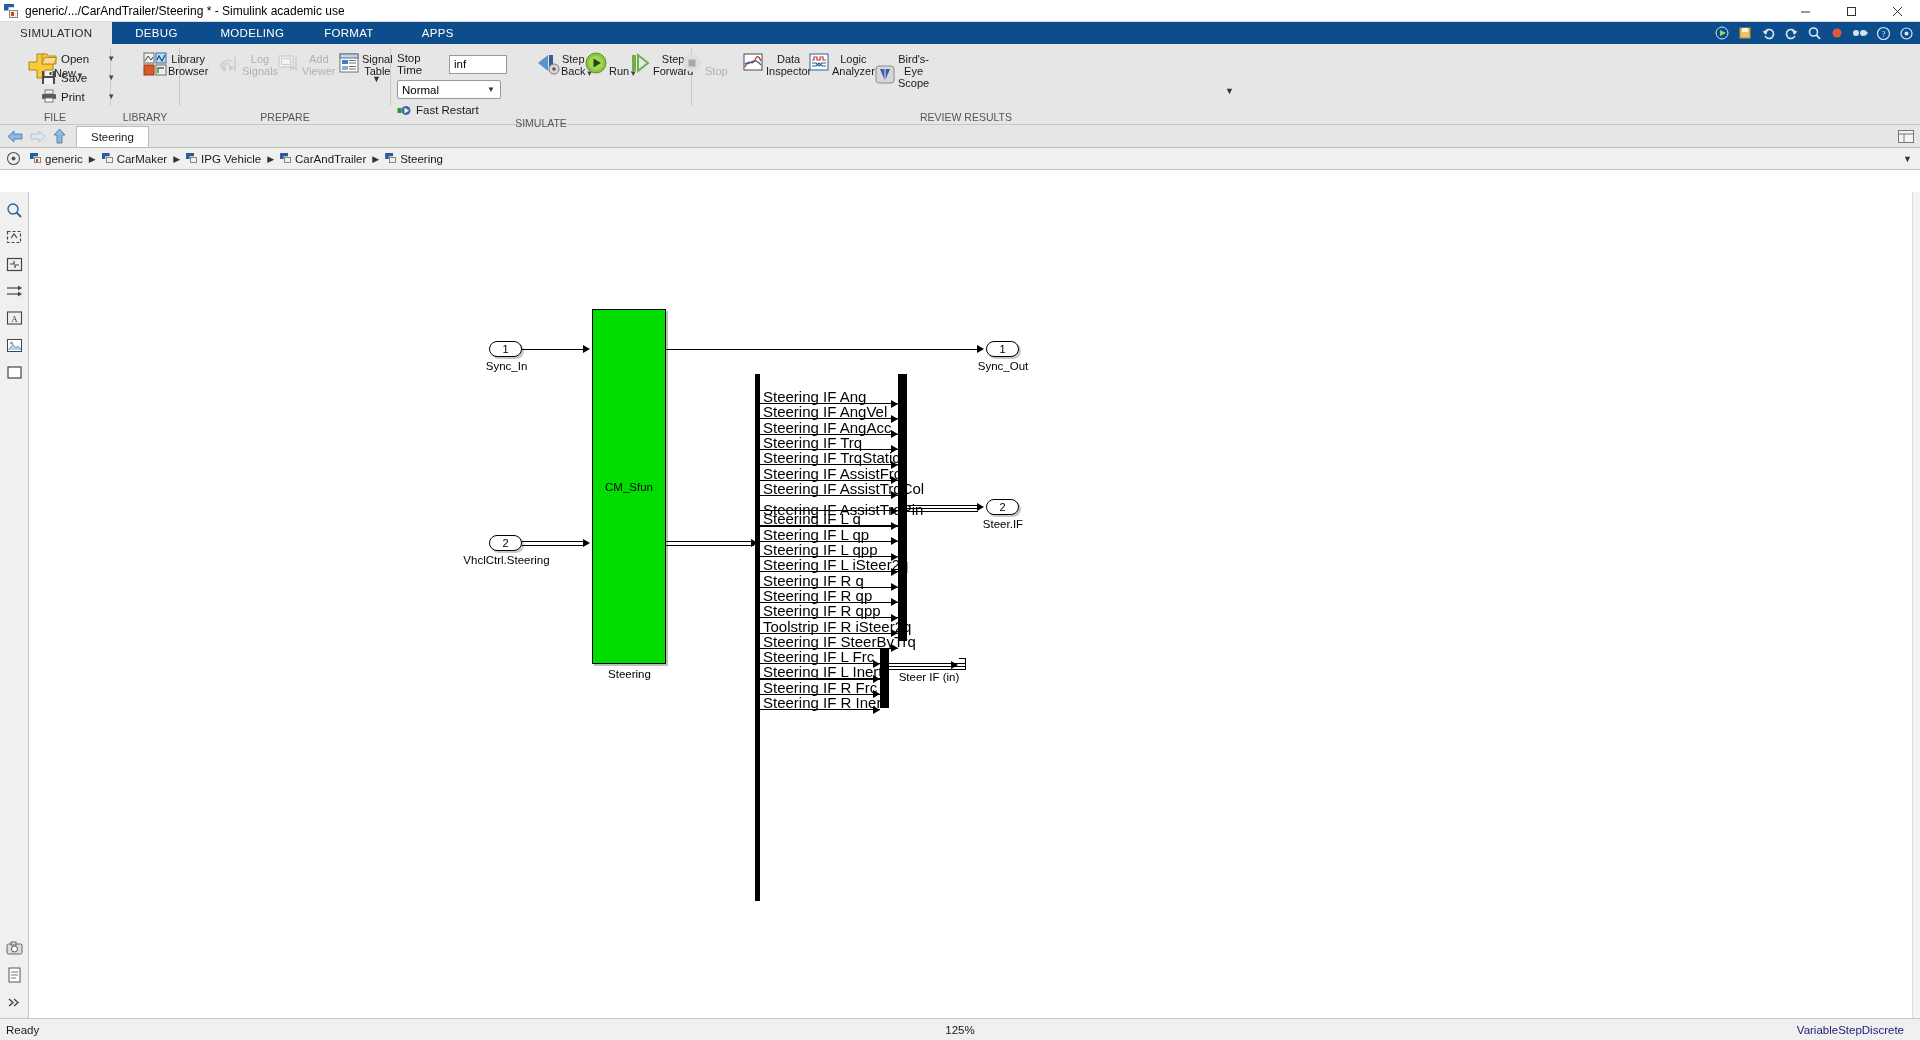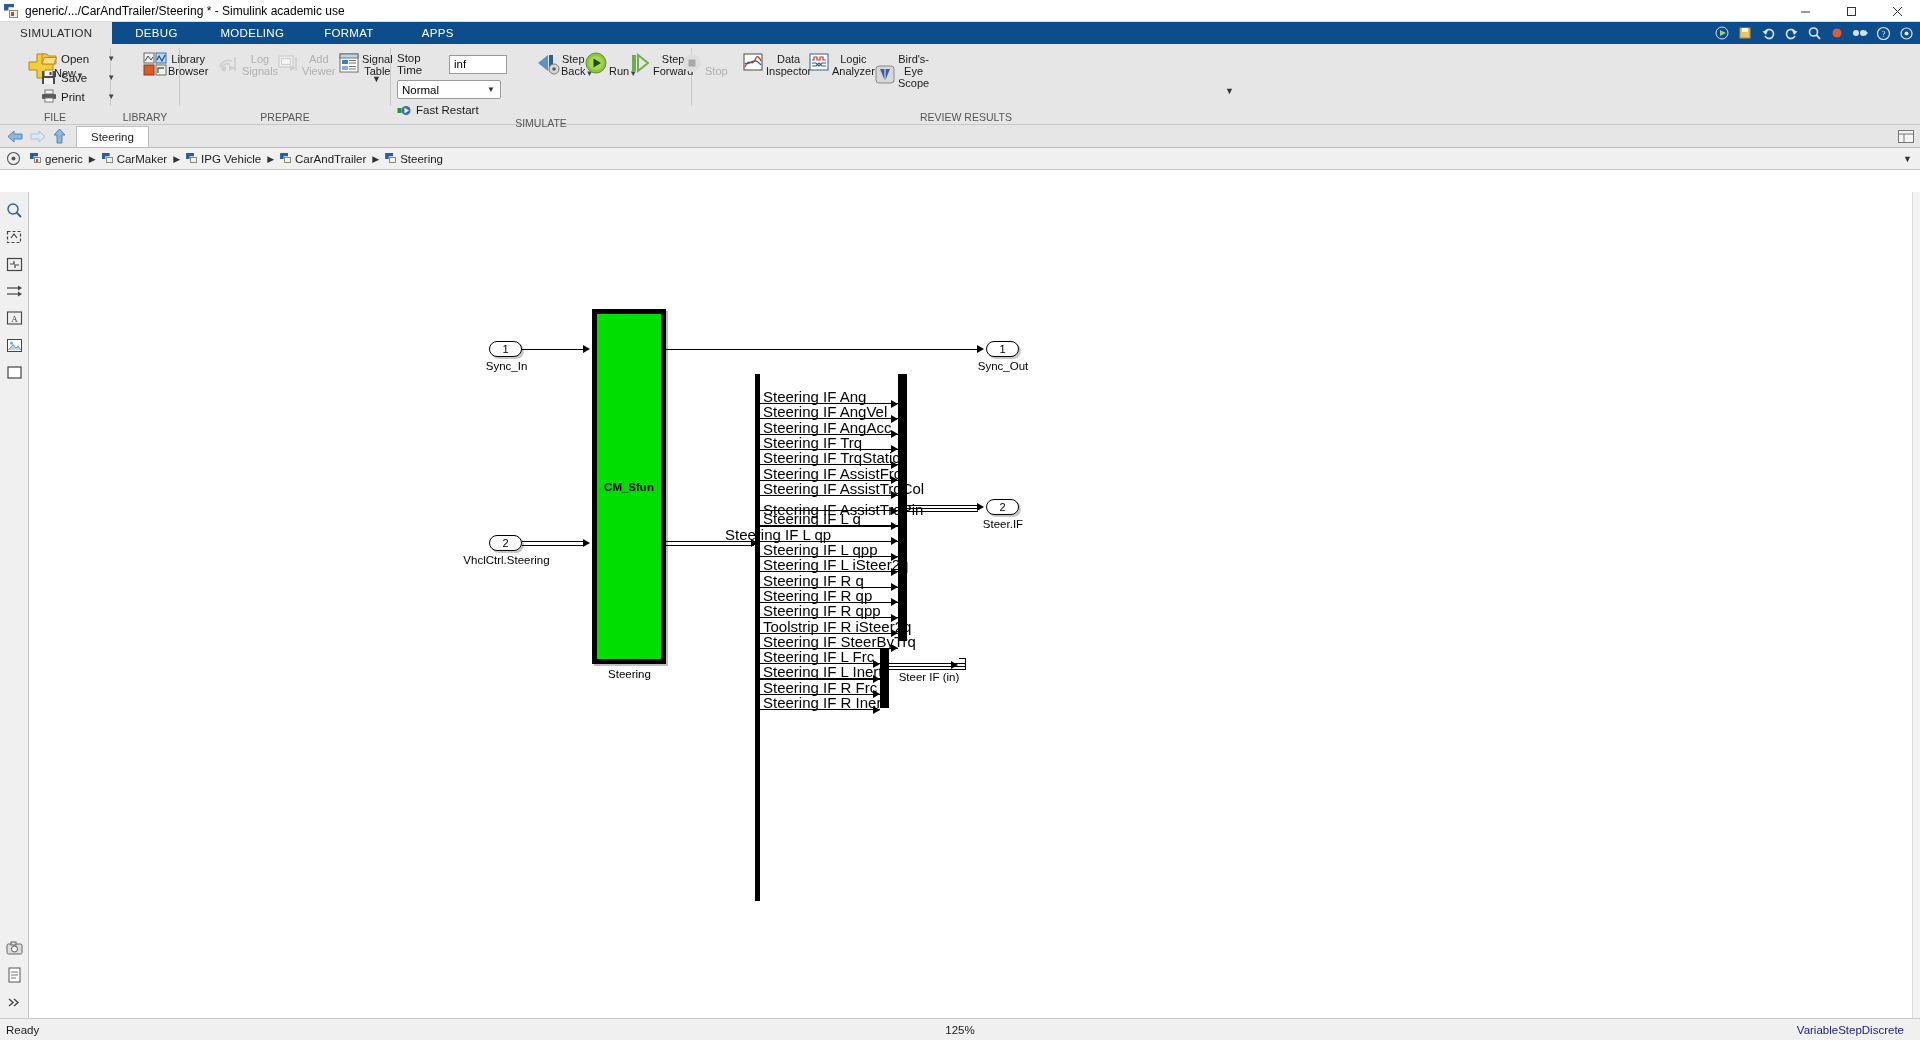--- a/index.html
+++ b/index.html
@@ -155,24 +155,24 @@
   .canvas {
     position: absolute; left: 29px; top: 192px; right: 8px; bottom: 22px;
     background: #ffffff; overflow: hidden;
   }
   .scrollbar-v {
     position:absolute; right:0; top:192px; width:8px; bottom:22px; background:#f4f4f4; border-left:1px solid #ddd;
   }
 
   
   .sfun-block {
-    position: absolute; background: #00dd00; border: 5px solid #000000;
+    position: absolute; background: #00dd00; border: 1px solid #000000;
     box-shadow: 2px 2px 0 rgba(0,0,0,.25);
     display:flex; align-items:center; justify-content:center;
-    font-size: 11.5px; color: #000; font-weight: bold;
+    font-size: 11.5px; color: #000;
   }
   .block-caption { position:absolute; font-size: 11.5px; color:#000; text-align:center; }
 
   .port {
     position: absolute; height: 16px; border: 1.2px solid #000; border-radius: 8px;
     background: #fff; display:flex; align-items:center; justify-content:center;
     font-size: 11px; color:#000; box-shadow: 2px 2px 0 rgba(0,0,0,.22);
   }
   .port-label { position:absolute; font-size: 11.5px; color:#000; text-align:center; white-space:nowrap; }
 
@@ -777,21 +777,21 @@
       <div class="arrow" style="left: 862px; top: 284px;"></div>
       <div class="sig-label" style="left: 734px; top: 289.8px;">Steering IF AssistTrqCol</div>
       <div class="wire" style="left: 726px; top: 302.8px; width: 143px; height: 1.2px;"></div>
       <div class="arrow" style="left: 862px; top: 299.3px;"></div>
       <div class="sig-label" style="left: 734px; top: 311px;">Steering IF AssistTrqPin</div>
       <div class="wire" style="left: 726px; top: 318.1px; width: 143px; height: 1.2px;"></div>
       <div class="arrow" style="left: 862px; top: 314.6px;"></div>
       <div class="sig-label" style="left: 734px; top: 320.4px;">Steering IF L q</div>
       <div class="wire" style="left: 726px; top: 333.4px; width: 143px; height: 1.2px;"></div>
       <div class="arrow" style="left: 862px; top: 329.9px;"></div>
-      <div class="sig-label" style="left: 696px; top: 335.7px;">Steering IF L qp</div>
+      <div class="sig-label" style="left: 734px; top: 335.7px;">Steering IF L qp</div>
       <div class="wire" style="left: 726px; top: 348.7px; width: 143px; height: 1.2px;"></div>
       <div class="arrow" style="left: 862px; top: 345.2px;"></div>
       <div class="sig-label" style="left: 734px; top: 351px;">Steering IF L qpp</div>
       <div class="wire" style="left: 726px; top: 364px; width: 143px; height: 1.2px;"></div>
       <div class="arrow" style="left: 862px; top: 360.5px;"></div>
       <div class="sig-label" style="left: 734px; top: 366.3px;">Steering IF L iSteer2q</div>
       <div class="wire" style="left: 726px; top: 379.3px; width: 143px; height: 1.2px;"></div>
       <div class="arrow" style="left: 862px; top: 375.8px;"></div>
       <div class="sig-label" style="left: 734px; top: 381.6px; text-align: center;">Steering IF R q</div>
       <div class="wire" style="left: 726px; top: 394.6px; width: 143px; height: 1.2px;"></div>

